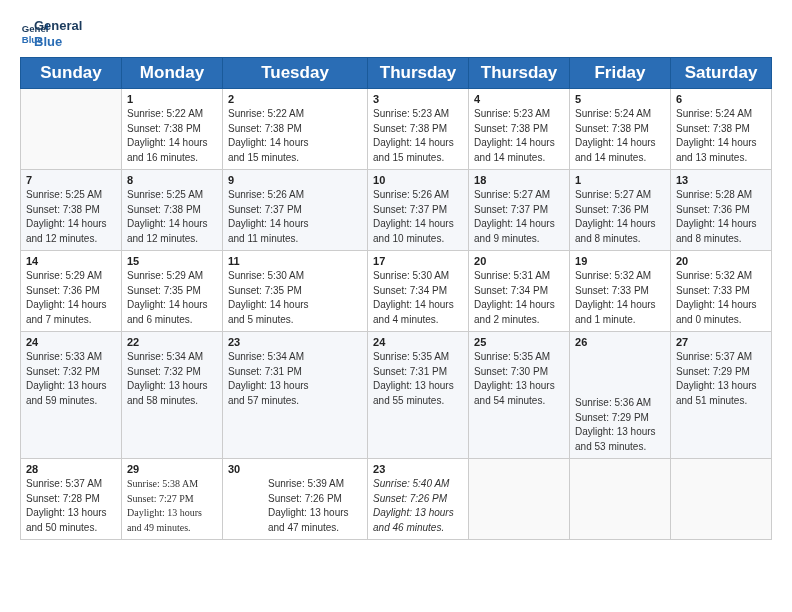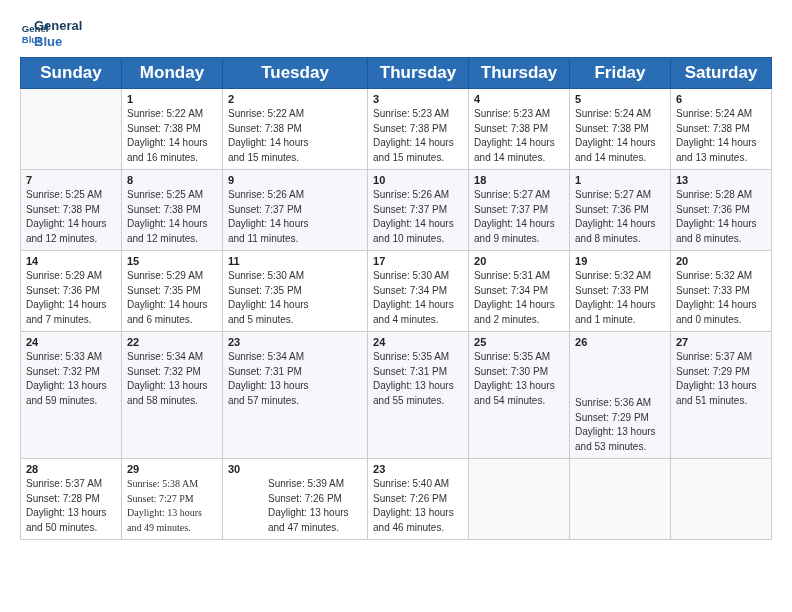--- a/index.html
+++ b/index.html
@@ -332,21 +332,21 @@
           </td>
           <td>
             <span class="day-num">30</span>
             <div class="day-info" style="white-space: pre-line; margin-left: 40px;">Sunrise: 5:39 AM
 Sunset: 7:26 PM
 Daylight: 13 hours
 and 47 minutes.</div>
           </td>
           <td>
             <span class="day-num">23</span>
-            <div class="day-info" style="white-space: pre-line;">Sunrise: 5:40 AM
+            <div class="day-info" style="white-space: pre-line; font-style: italic;">Sunrise: 5:40 AM
 Sunset: 7:26 PM
 Daylight: 13 hours
 and 46 minutes.</div>
           </td>
           <td class="empty-cell"></td>
           <td class="empty-cell"></td>
           <td class="empty-cell"></td>
         </tr>
       </tbody>
   </table>

